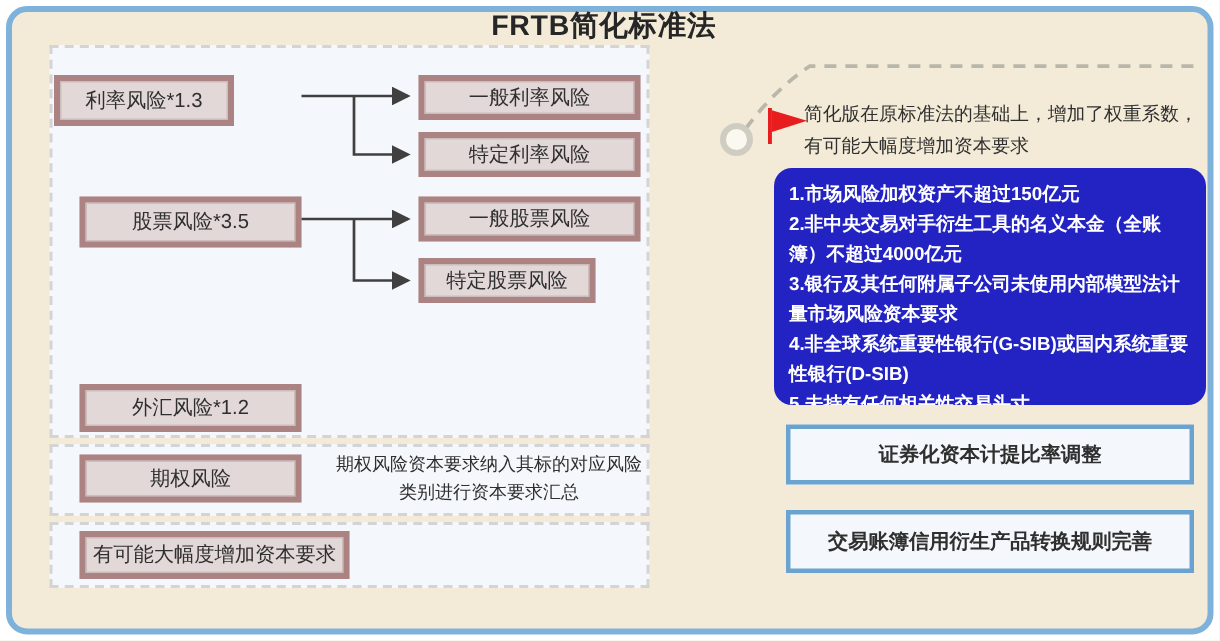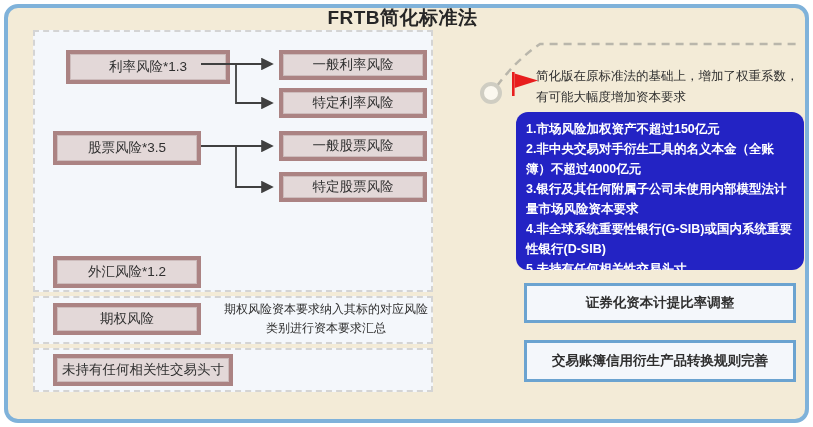--- a/index.html
+++ b/index.html
@@ -101,49 +101,49 @@
 
 <div id="root">
   <div class="frame"></div>
 
   <div class="title">FRTB简化标准法</div>
 
   <div class="group" id="group-main"></div>
   <div class="group" id="group-option"></div>
   <div class="group" id="group-sec"></div>
 
-  <div class="mbox" style="left:66px;top:50px;width:164px;height:34px;">利率风险*1.3</div>
+  <div class="mbox" style="left:36px;top:50px;width:120px;height:34px;">利率风险*1.3</div>
   <div class="mbox" style="left:53px;top:131px;width:148px;height:34px;">股票风险*3.5</div>
   <div class="mbox" style="left:53px;top:256px;width:148px;height:32px;">外汇风险*1.2</div>
 
   <div class="mbox" style="left:279px;top:50px;width:148px;height:30px;">一般利率风险</div>
   <div class="mbox" style="left:279px;top:88px;width:148px;height:30px;">特定利率风险</div>
   <div class="mbox" style="left:279px;top:131px;width:148px;height:30px;">一般股票风险</div>
-  <div class="mbox" style="left:279px;top:172px;width:148px;height:30px;">特定股票风险</div>
+  <div class="mbox" style="left:279px;top:172px;width:118px;height:30px;">特定股票风险</div>
 
   <svg class="conn">
     <defs>
       <marker id="ah" markerWidth="7" markerHeight="7" refX="6" refY="3.5" orient="auto">
         <polygon points="0 0, 7 3.5, 0 7" fill="#404040"></polygon>
       </marker>
     </defs>
 
     <path d="M201,64 L236,64 L236,64 L272,64" stroke="#404040" stroke-width="1.8" fill="none" marker-end="url(#ah)"></path>
     <path d="M236,64 L236,103 L272,103" stroke="#404040" stroke-width="1.8" fill="none" marker-end="url(#ah)"></path>
 
     <path d="M201,146 L236,146 L272,146" stroke="#404040" stroke-width="1.8" fill="none" marker-end="url(#ah)"></path>
     <path d="M236,146 L236,187 L272,187" stroke="#404040" stroke-width="1.8" fill="none" marker-end="url(#ah)"></path>
 
     <path d="M497,86 Q516,60 540,44 L800,44" stroke="#b9b6ab" stroke-width="2.5" fill="none" stroke-dasharray="8 6" stroke-linecap="butt"></path>
   </svg>
 
   <div class="mbox" style="left:53px;top:303px;width:148px;height:32px;">期权风险</div>
   <div class="note" id="note-option">期权风险资本要求纳入其标的对应风险类别进行资本要求汇总</div>
 
-  <div class="mbox" style="left:53px;top:354px;width:180px;height:32px;">未持有任何相关性交易头寸</div>
+  <div class="mbox" style="left:53px;top:354px;width:180px;height:32px;">有可能大幅度增加资本要求</div>
 
   <div class="ring"></div>
   <svg class="flag" viewBox="0 0 26 24">
     <rect x="0" y="0" width="2.6" height="24" fill="#e81e1e"></rect>
     <polygon points="2.6,1.5 26,8.5 2.6,16" fill="#e81e1e"></polygon>
   </svg>
   <div class="callout-text">简化版在原标准法的基础上，增加了权重系数，有可能大幅度增加资本要求</div>
 
   <div class="bluepanel">1.市场风险加权资产不超过150亿元
 2.非中央交易对手衍生工具的名义本金（全账簿）不超过4000亿元

